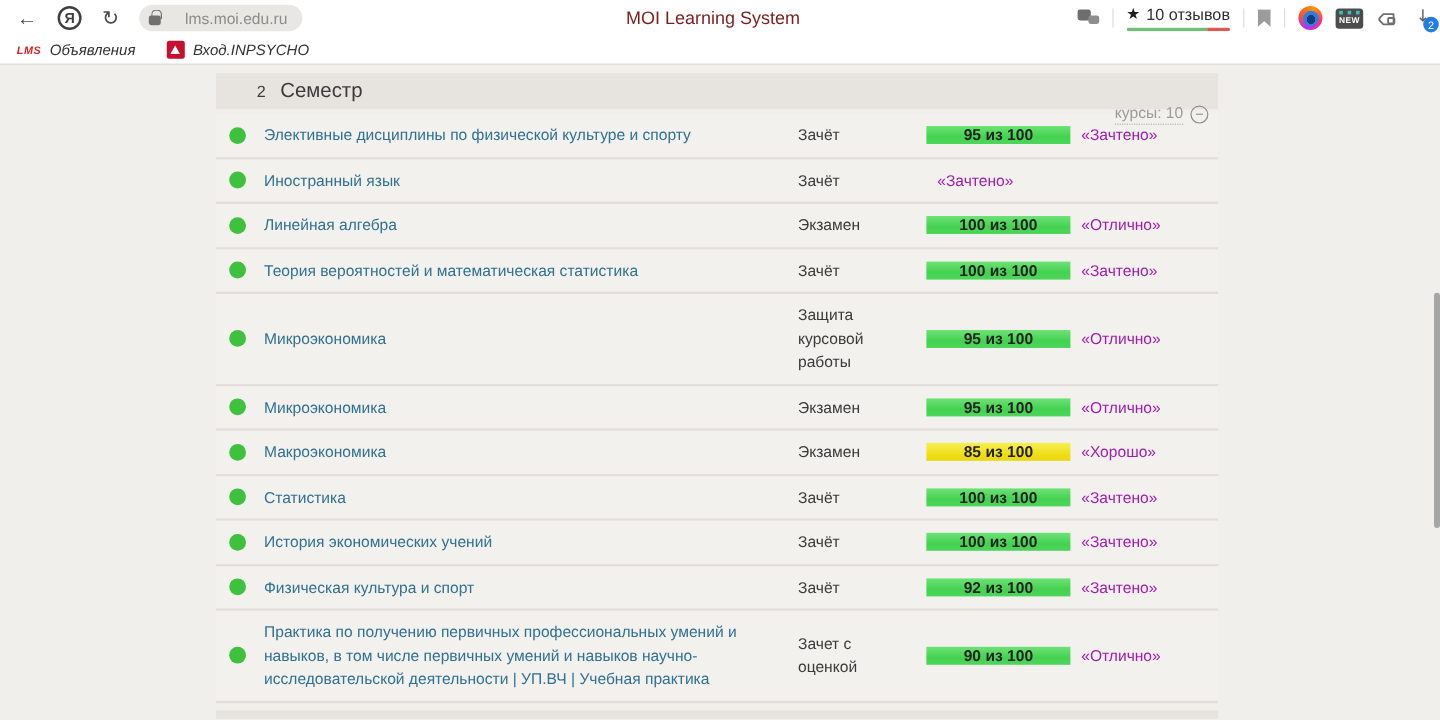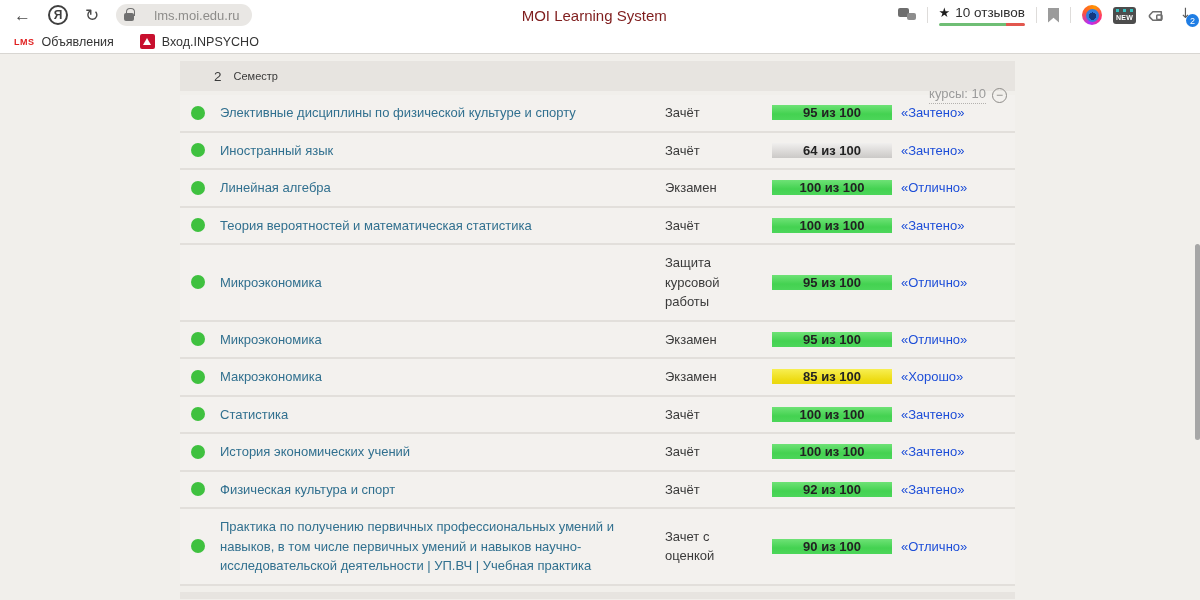--- a/index.html
+++ b/index.html
@@ -40,50 +40,50 @@
   .new-ico .dots { position:absolute; top:2px; left:3px; width:3px; height:3px; background:#35c0c0; box-shadow:7px 0 #35c0c0, 14px 0 #35c0c0; }
   .new-ico .txt { font-size:7px; font-weight:bold; color:#fff; line-height:1; margin-bottom:2.5px; letter-spacing:.3px; }
   
   .tag-ico { cursor:pointer; display:flex; }
   
   .dl-ico { position:relative; width:20px; height:20px; cursor:pointer; }
   .dl-ico .arrow { position:absolute; left:4px; top:-1px; font-size:14px; color:#5d5d5d; transform:rotate(45deg); }
   .dl-badge { position:absolute; right:-3px; bottom:-2px; width:13px; height:13px; border-radius:50%; background:#1f7de4; color:#fff; font-size:9px; display:flex; align-items:center; justify-content:center; }
 
   
-  .bkbar { display:flex; align-items:center; height:24px; background:#fff; border-bottom:1px solid #d8d6d2; padding-left:14px; gap:26px; }
+  .bkbar { display:flex; align-items:center; height:24px; background:#fff; border-bottom:1px solid #d8d6d2; padding-left:14px; gap:26px;font-style:italic; }
   .bk-item { display:flex; align-items:center; gap:7px; cursor:pointer; }
   .bk-label { font-size:12.5px; color:#333; }
   .lms-logo { font-size:9px; font-weight:bold; color:#e01f1f; letter-spacing:.5px; }
   .insq { width:15px; height:15px; background:#c8102e; border-radius:2px; display:flex; align-items:center; justify-content:center; }
   .insq .tri { width:0; height:0; border-left:4px solid transparent; border-right:4px solid transparent; border-bottom:7px solid #fff; }
 
   
   .page { position:relative; width:100%; height:545px; background:#f1efeb; overflow:hidden; }
   .grades { margin-left:180px; width:835px; padding-top:7px; }
 
   .sem-header { height:30px; background:#e7e4e0; display:flex; align-items:center; }
   .sem-num { margin-left:34px; font-size:13.5px; color:#3a3a3a; }
-  .sem-word { margin-left:12px; font-size:11px; color:#3a3a3a; }
+  .sem-word { margin-left:12px; font-size:17px; color:#3a3a3a; }
   .sem-right { margin-left:auto; display:flex; align-items:center; gap:6px; padding-right:8px;margin-top:38px; }
   .courses-link { font-size:13px; color:#9b9b9b; border-bottom:1px dotted #b3b1ae; cursor:pointer; line-height:1.25; }
   .toggle-circle { width:15px; height:15px; border:1.5px solid #8e8c89; border-radius:50%; color:#8e8c89; font-size:12px; line-height:12px; display:flex; align-items:center; justify-content:center; cursor:pointer; }
 
   .rows { margin-top:4px; }
   .crow { display:flex; align-items:center; background:#f3f1ee; border-bottom:2px solid #e2dfdb; }
   .cell-dot { width:40px; display:flex; align-items:center; padding-left:11px; }
   .dot { width:14px; height:14px; border-radius:50%; background:#3fc13f; }
   .cell-course { width:445px; display:flex; align-items:center; padding:8px 18px 8px 0; }
   .course-link { font-size:13px; color:#31708f; line-height:1.5; cursor:pointer; }
   .cell-exam { width:107px; display:flex; align-items:center; padding:8px 16px 8px 0; font-size:13px; color:#3a3a3a; line-height:1.5; }
   .cell-score { width:120px; display:flex; align-items:center; justify-content:center; font-size:13px; font-weight:bold; color:#222; }
   .cell-score.green  { background:linear-gradient(180deg,#6ee276 0%,#44d251 60%,#4cd65a 100%); }
   .cell-score.gray   { background:linear-gradient(180deg,#f0efee 0%,#d6d4d2 70%,#cbc9c7 100%); }
   .cell-score.yellow { background:linear-gradient(180deg,#f7ef52 0%,#eedc15 70%,#e9d70f 100%); }
-  .cell-grade { flex:1; display:flex; align-items:center; padding-left:9px; font-size:13px; color:#1d4ed8; }
+  .cell-grade { flex:1; display:flex; align-items:center; padding-left:9px; font-size:13px; color:#a21caf; }
 
   .sem-footer { margin-top:6px; }
 
   
   .scroll-thumb { position:absolute; right:0; top:190px; width:5px; height:196px; background:#a6a6a6; border-radius:3px; }
 </style>
 </head>
 <body>
 
 <div class="chrome">
@@ -176,21 +176,20 @@
     <div class="cell-grade">«Зачтено»</div>
   </div>
         <div class="crow">
     <div class="cell-dot">
       <span class="dot"></span>
     </div>
     <div class="cell-course">
       <span class="course-link">Иностранный язык</span>
     </div>
     <div class="cell-exam">Зачёт</div>
-    <div class="cell-score gray">64 из 100</div>
     <div class="cell-grade">«Зачтено»</div>
   </div>
         <div class="crow">
     <div class="cell-dot">
       <span class="dot"></span>
     </div>
     <div class="cell-course">
       <span class="course-link">Линейная алгебра</span>
     </div>
     <div class="cell-exam">Экзамен</div>

